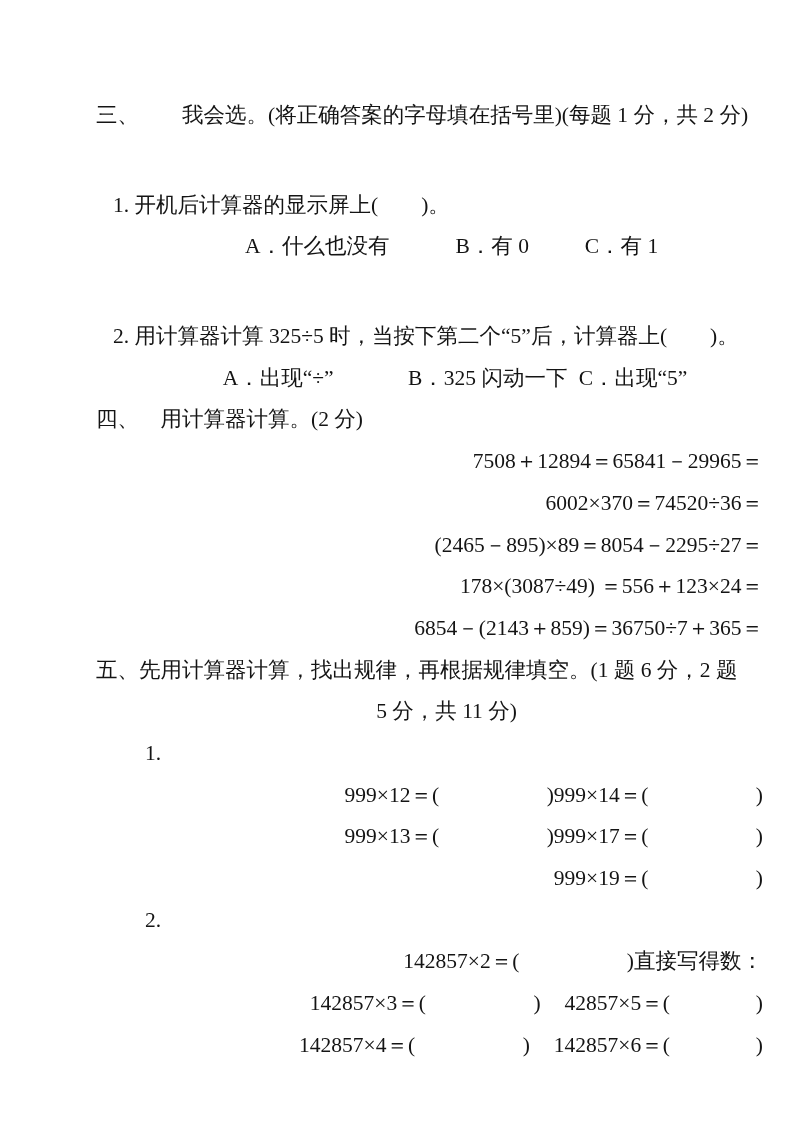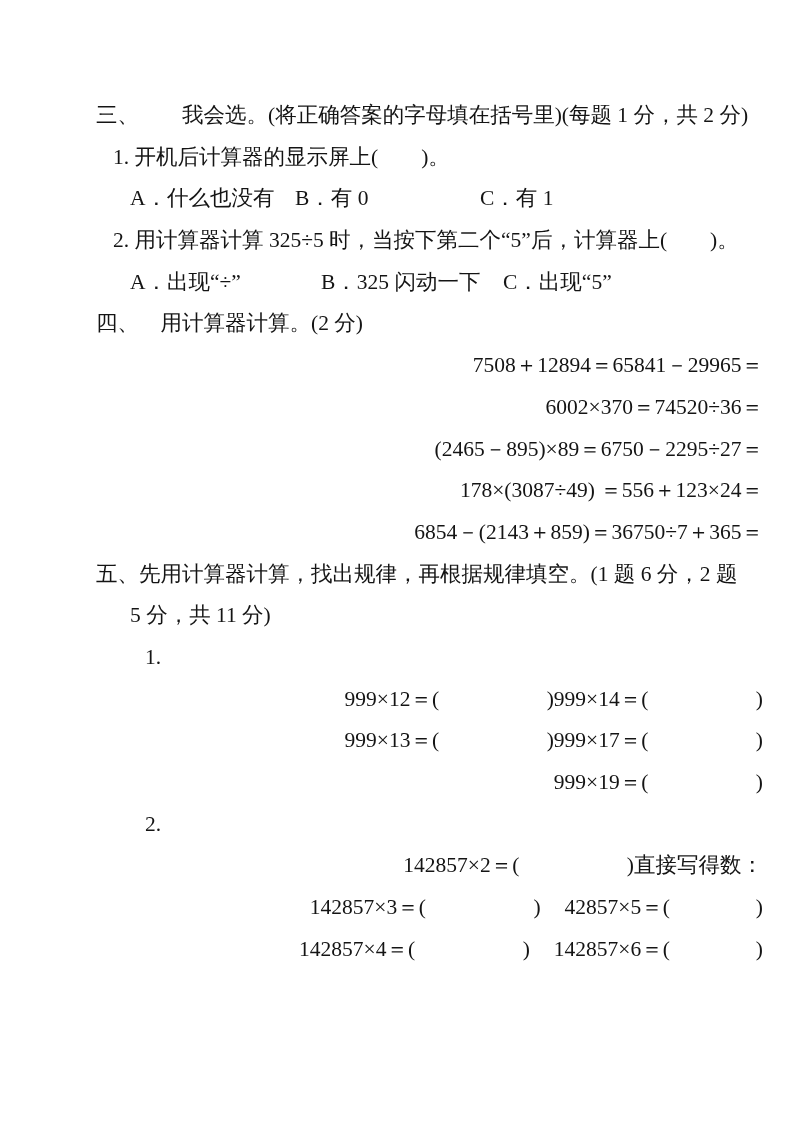--- a/index.html
+++ b/index.html
@@ -13,22 +13,22 @@
     font-family: "Liberation Serif", "DejaVu Serif", serif;
     font-size: 21.5px;
     color: #141414;
     overflow: hidden;
   }
   .line {
     height: 41.7px;
     line-height: 41.7px;
     white-space: nowrap;
   }
-  .ind-1 { padding-left: 17px; }  
-  .ind-2 { padding-left: 34px; }  
+  .ind-1 { padding-left: 17px; margin-top: 48px; }  
+  .ind-2 { padding-left: 34px; text-align: center; }  
   .ind-3 { padding-left: 49px; }  
 
   .two-col { padding-left: 49px; text-align: right; }
   .col-l { display: inline-block; }
   .sec4 .col-l { width: 243px; }
   .sec5 .col-l { width: 288px; }
   .shift .col-r { padding-left: 24px; }
 
   .opts span { display: inline-block; }
   .opts-q1 .opt-a { width: 165px; }
@@ -55,21 +55,21 @@
 
   <div class="line">四、　用计算器计算。(2 分)</div>
 
   <div class="line two-col sec4">
     <span class="col-l">7508＋12894＝</span><span class="col-r">65841－29965＝</span>
   </div>
   <div class="line two-col sec4">
     <span class="col-l">6002×370＝</span><span class="col-r">74520÷36＝</span>
   </div>
   <div class="line two-col sec4">
-    <span class="col-l">(2465－895)×89＝</span><span class="col-r">6750－2295÷27＝</span>
+    <span class="col-l">(2465－895)×89＝</span><span class="col-r">8054－2295÷27＝</span>
   </div>
   <div class="line two-col sec4">
     <span class="col-l">178×(3087÷49) ＝</span><span class="col-r">556＋123×24＝</span>
   </div>
   <div class="line two-col sec4">
     <span class="col-l">6854－(2143＋859)＝</span><span class="col-r">36750÷7＋365＝</span>
   </div>
 
   <div class="line">五、先用计算器计算，找出规律，再根据规律填空。(1 题 6 分，2 题</div>
   <div class="line ind-2">5 分，共 11 分)</div>

